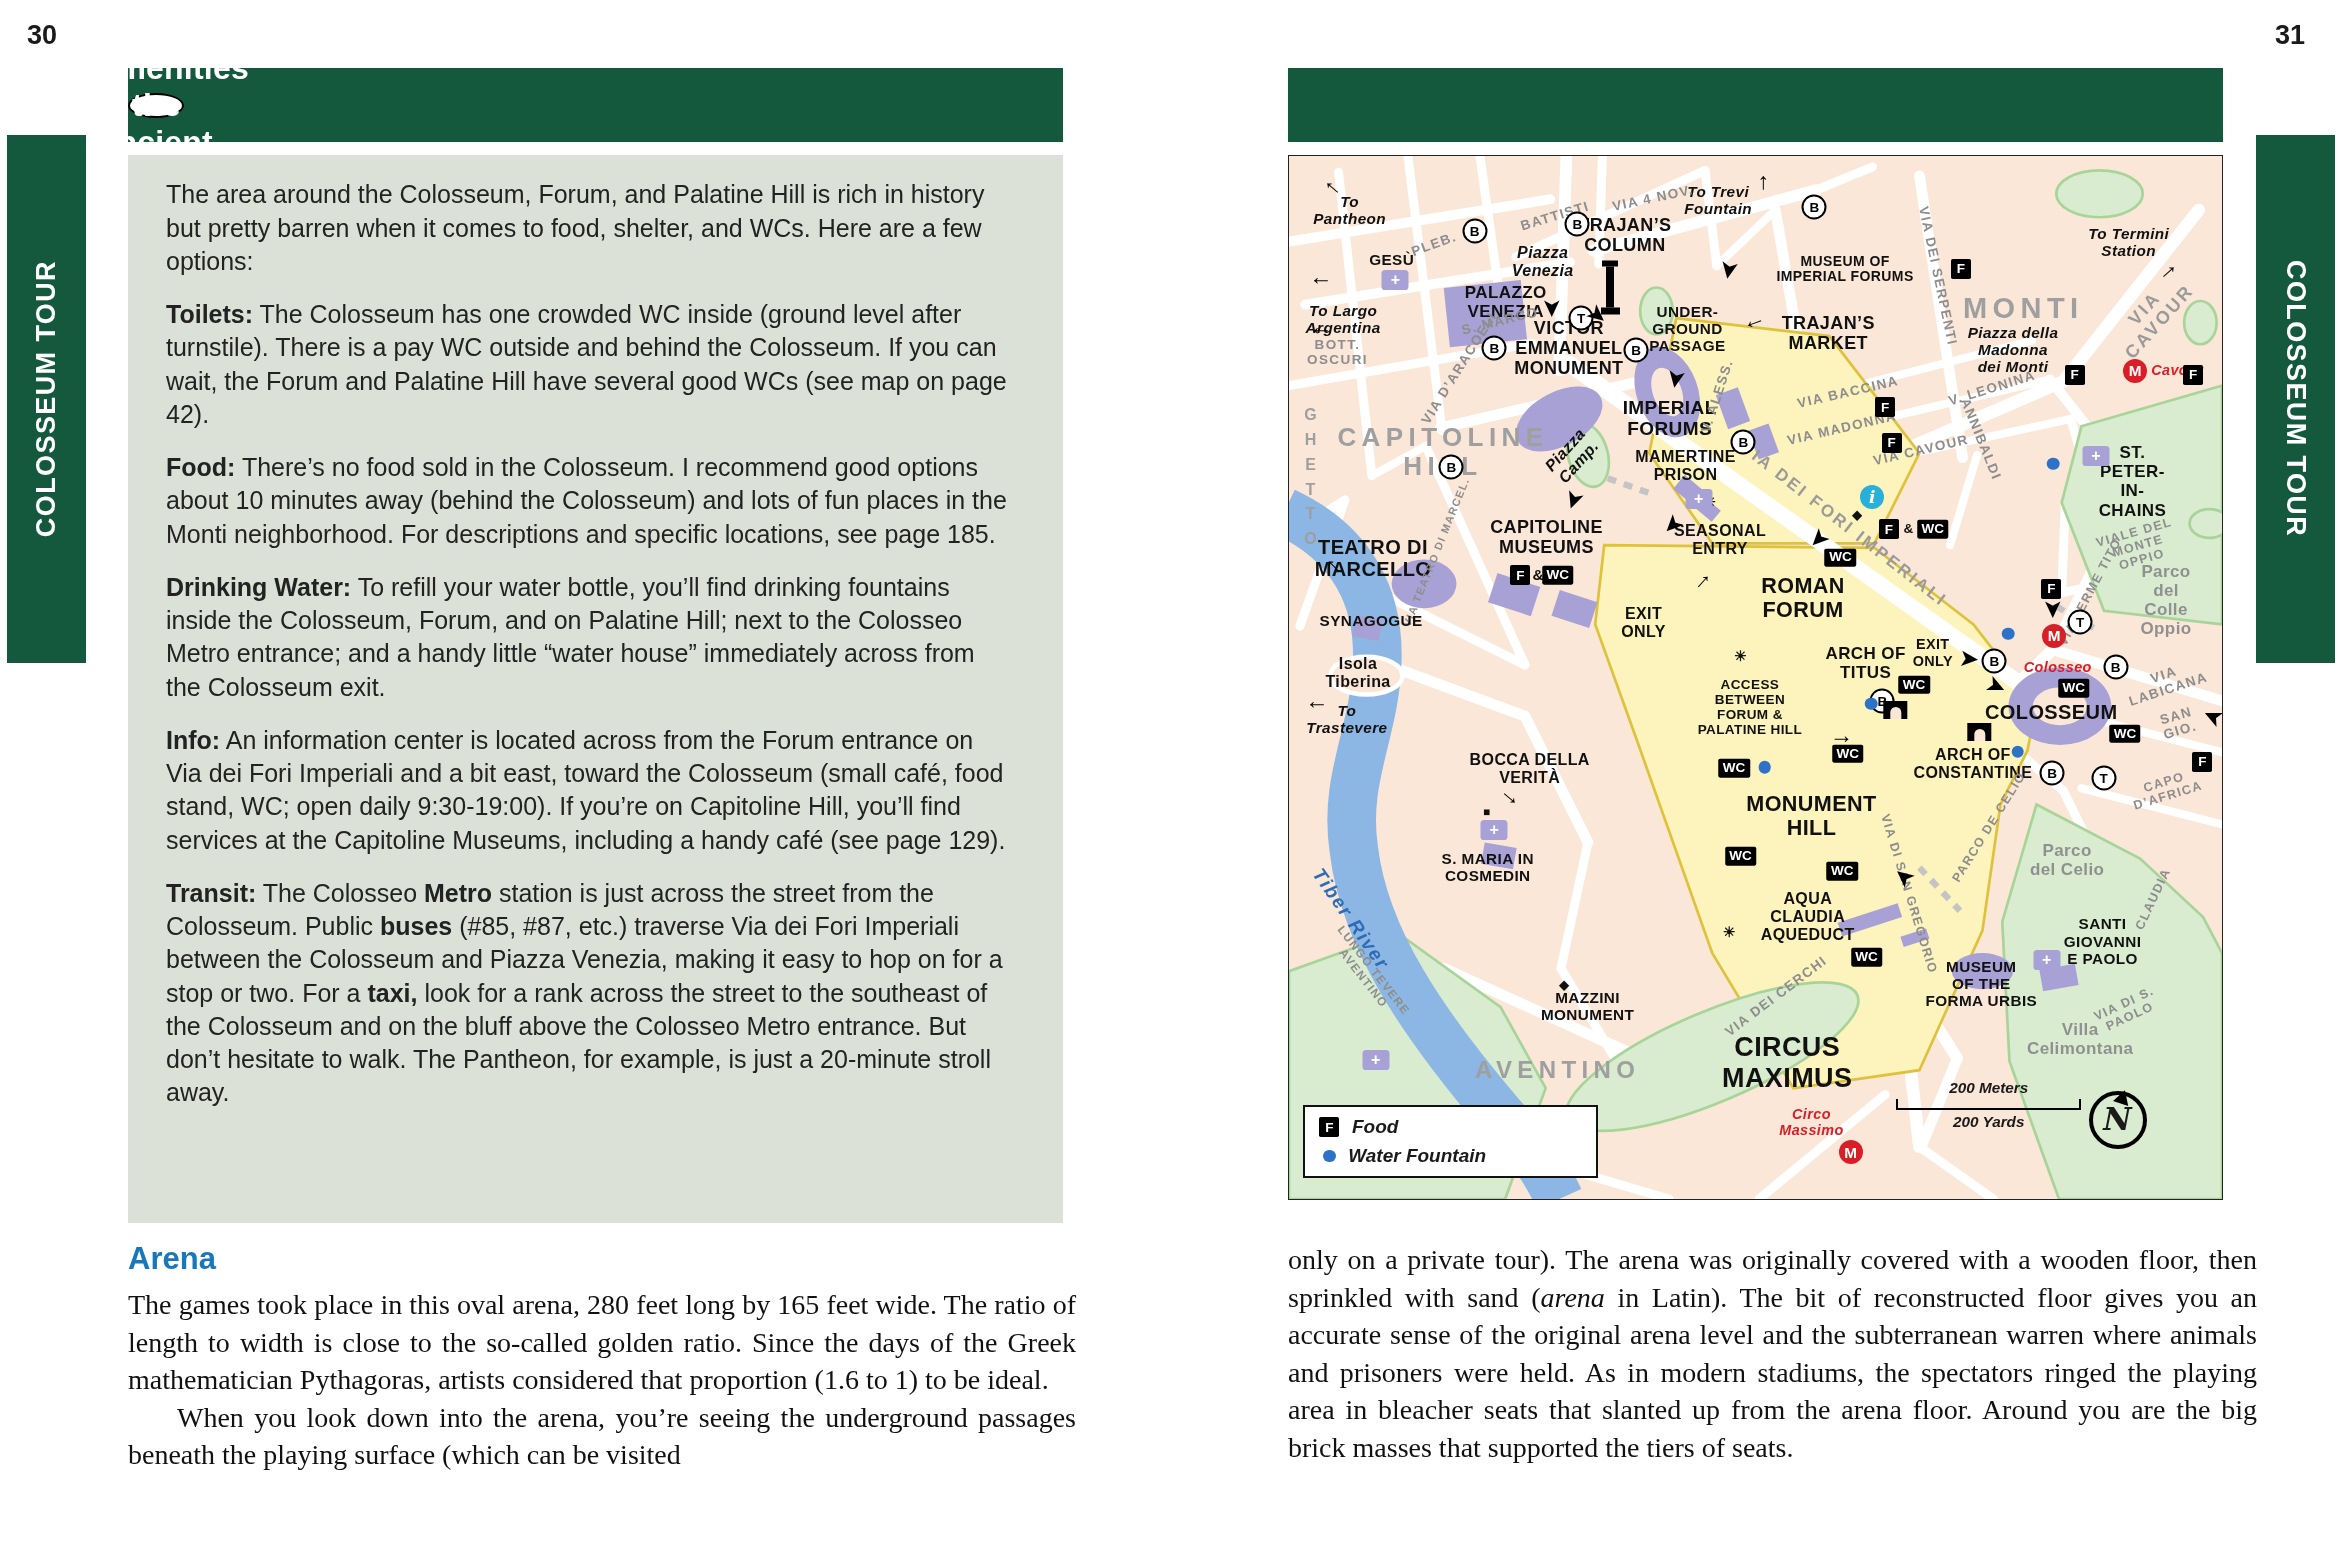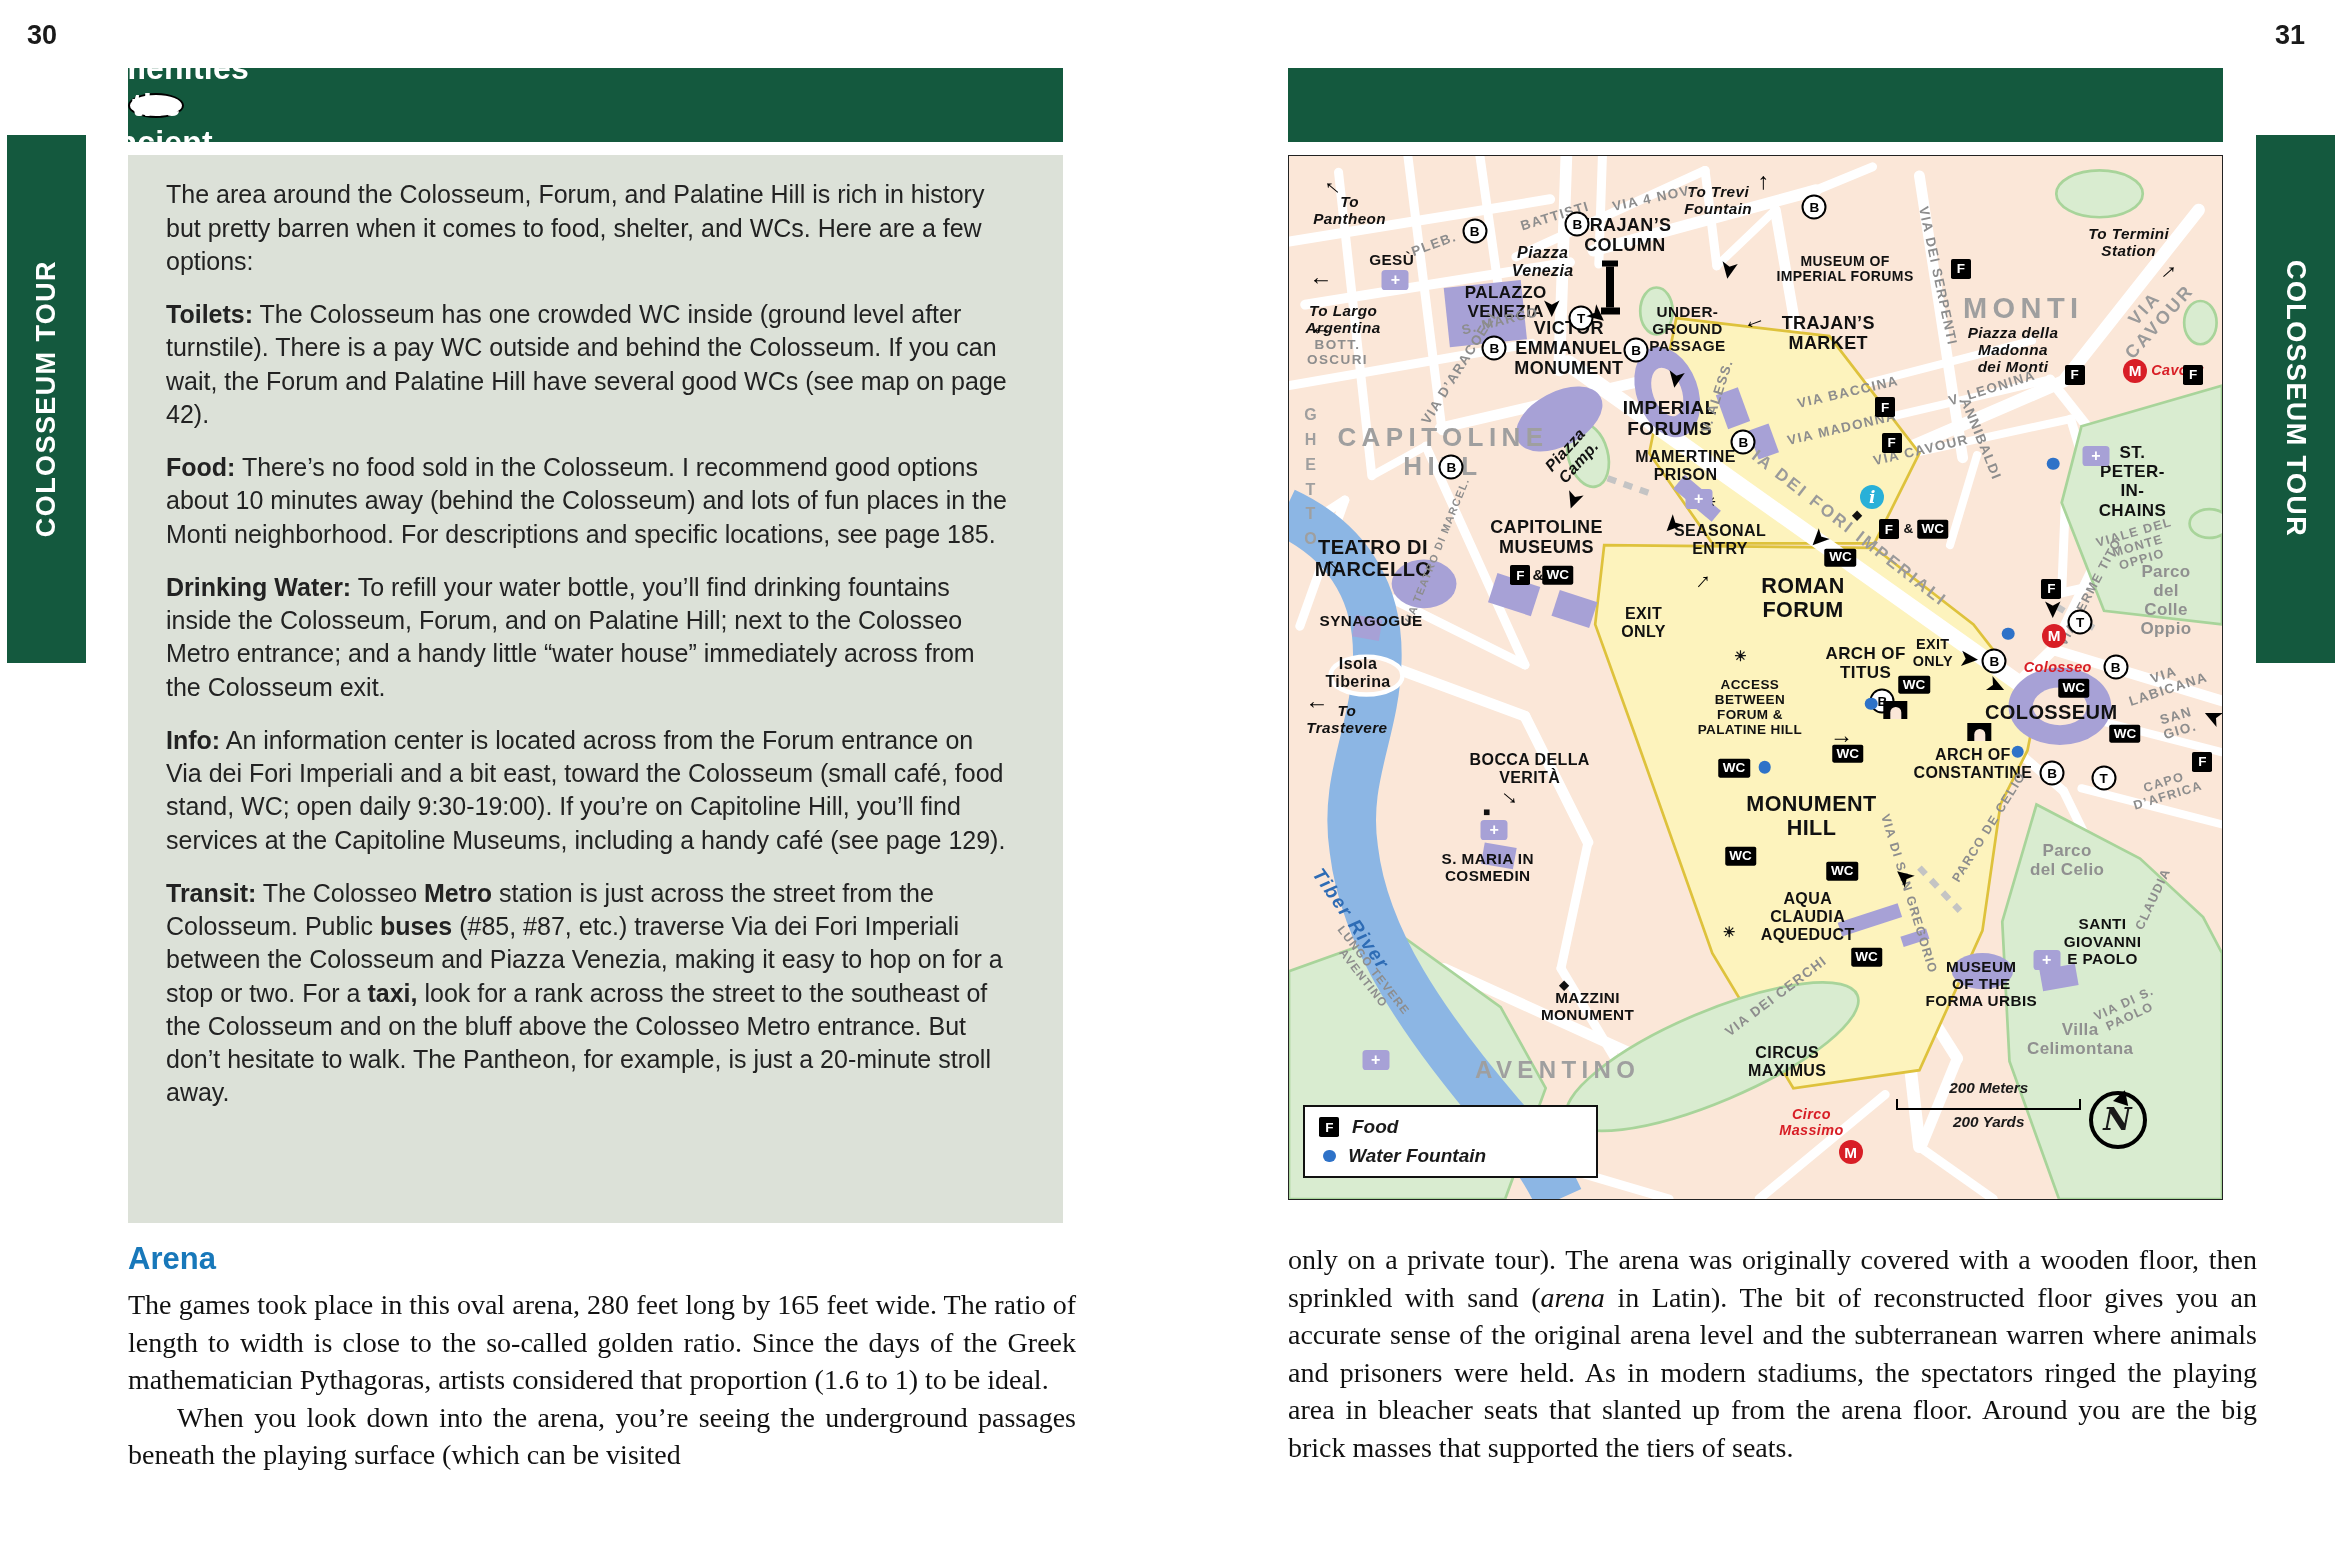--- a/index.html
+++ b/index.html
@@ -344,21 +344,21 @@
 OF THE
 FORMA URBIS</div>
         <div class="mi lbl street" style="left: 89.8%; top: 81.9%; transform: translate(-50%, -50%) rotate(-25deg); font-size: 12.6px;">VIA DI S. PAOLO</div>
         <div class="mi lbl park" style="left: 84.8%; top: 84.7%; transform: translate(-50%, -50%);">Villa
 Celimontana</div>
         <div class="mi lbl street" style="left: 66.5%; top: 70.8%; transform: translate(-50%, -50%) rotate(73deg); font-size: 12.6px;">VIA DI SAN GREGORIO</div>
         <div class="mi lbl" style="left: 55.6%; top: 73%; transform: translate(-50%, -50%); font-size: 16px;">AQUA
 CLAUDIA
 AQUEDUCT</div>
         <div class="mi lbl street" style="left: 52.2%; top: 80.5%; transform: translate(-50%, -50%) rotate(-37deg); font-size: 13.5px;">VIA DEI CERCHI</div>
-        <div class="mi lbl" style="left: 53.4%; top: 86.9%; transform: translate(-50%, -50%); font-size: 16px; text-align: center;">CIRCUS
+        <div class="mi lbl" style="left: 53.4%; top: 86.9%; transform: translate(-50%, -50%); font-size: 27px; text-align: center;">CIRCUS
 MAXIMUS</div>
         <div class="mi lbl red" style="left: 56%; top: 92.6%; transform: translate(-50%, -50%);">Circo
 Massimo</div>
         <div class="mi lbl" style="left: 32%; top: 81.5%; transform: translate(-50%, -50%); font-size: 15.3px;">MAZZINI
 MONUMENT</div>
         <div class="mi lbl district" style="left: 28.8%; top: 87.6%; transform: translate(-50%, -50%); font-size: 24px;">AVENTINO</div>
         <div class="mi lbl river" style="left: 6.6%; top: 73.2%; transform: translate(-50%, -50%) rotate(55deg);">Tiber River</div>
         <div class="mi lbl street" style="left: 8.6%; top: 78.4%; transform: translate(-50%, -50%) rotate(52deg); font-size: 11.7px;">LUNGO TEVERE
 AVENTINO</div>
         <div class="mi lbl" style="left: 9%; top: 38.5%; transform: translate(-50%, -50%); font-size: 20px;">TEATRO DI

